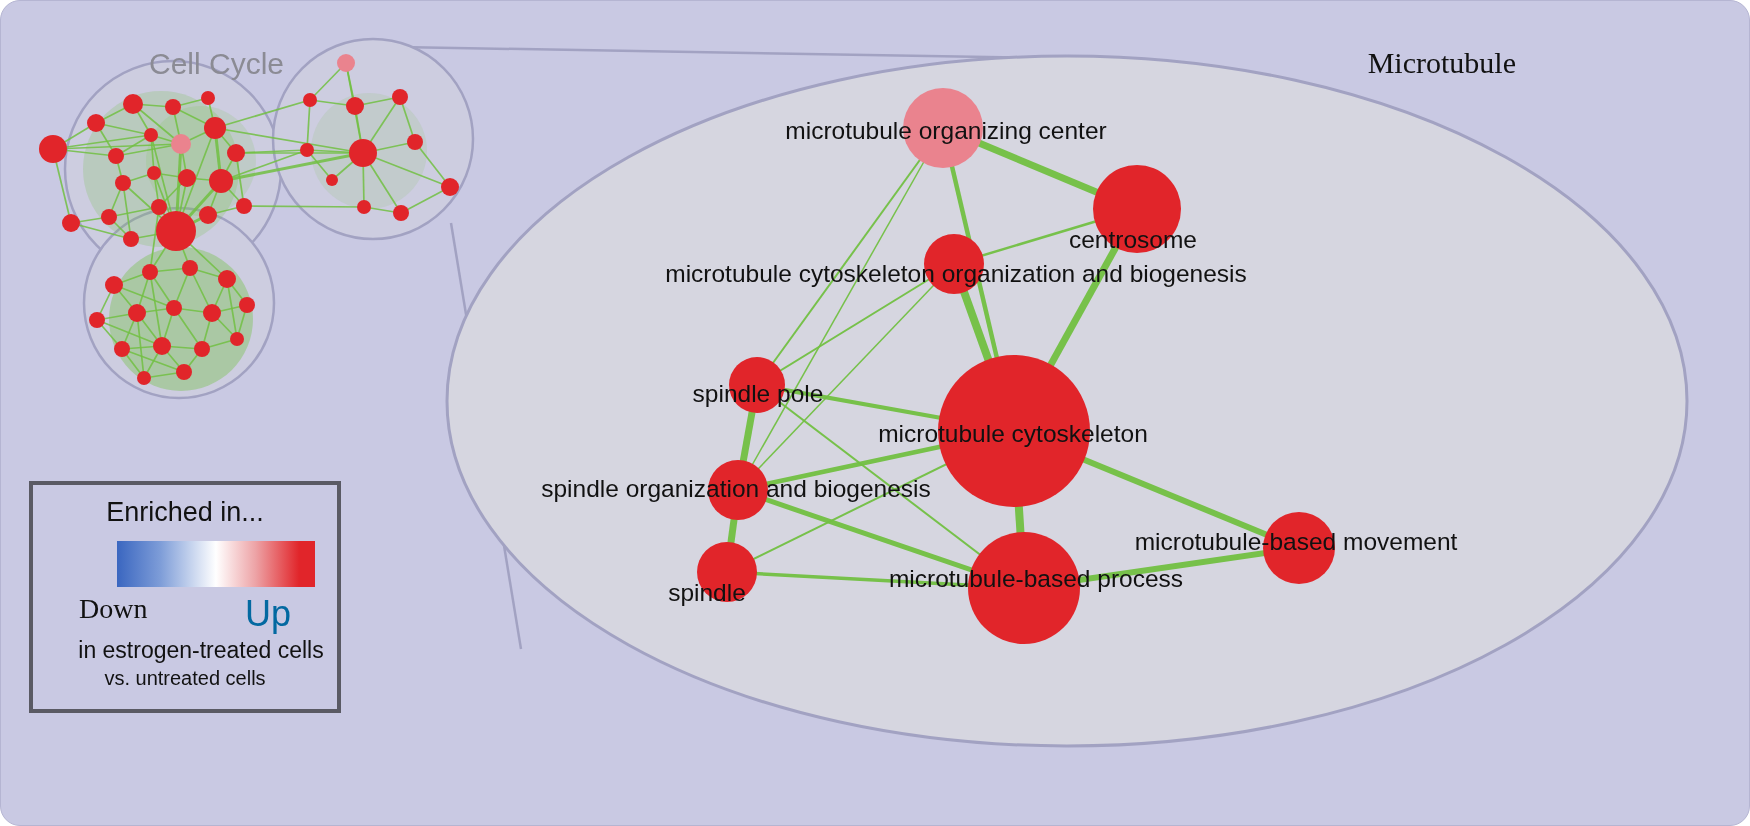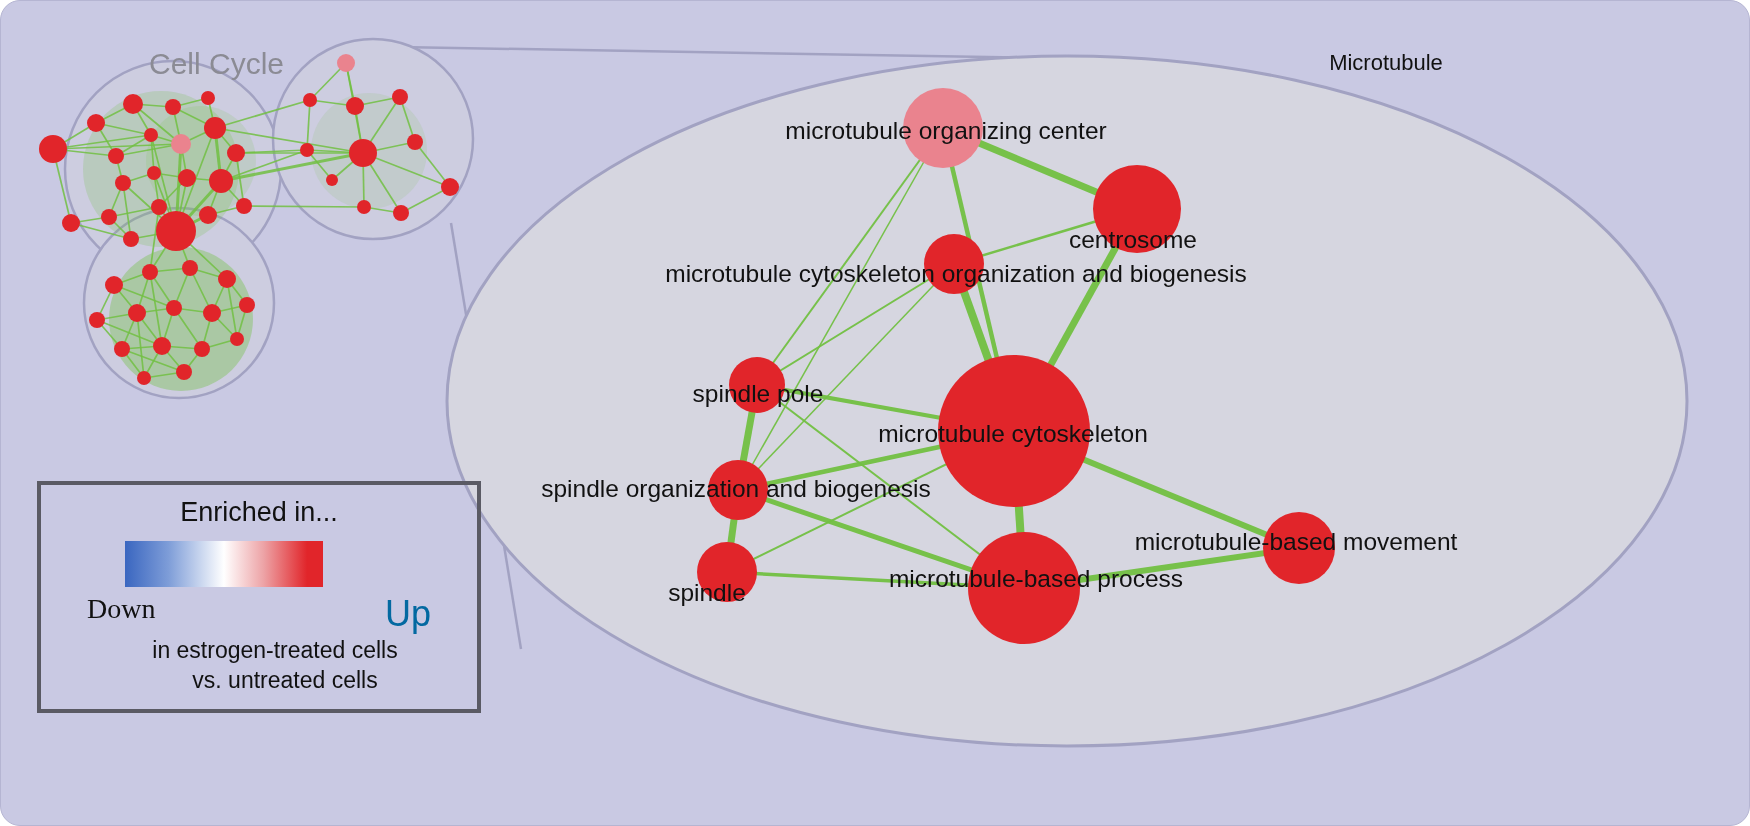--- a/index.html
+++ b/index.html
@@ -9,37 +9,37 @@
     background:#c9c9e3;
     border-radius:20px;
     border:1px solid #b5b5d2;
     box-sizing:border-box;
     overflow:hidden;
     font-family:"Liberation Sans",sans-serif;
   }
   svg{position:absolute;left:0;top:0;}
   svg text{font-family:"Liberation Sans",sans-serif;}
   .overlay-label{position:absolute;color:#8b8b94;font-size:30px;line-height:37px;}
-  .figure-title{position:absolute;left:1255px;top:42px;width:260px;text-align:center;
-    color:#111111;font-size:22px;line-height:39px;}
+  .figure-title{position:absolute;left:1255px;top:42px;width:260px;text-align:right;
+    color:#111111;font-size:30px;line-height:39px;font-family:Liberation Serif, serif;}
   .cell-cycle-label{position:absolute;left:98px;top:44px;width:185px;text-align:right;}
   .ubiquitin-label{position:absolute;left:33px;top:385px;width:330px;text-align:left;}
   .legend{
-    position:absolute;left:28px;top:480px;width:444px;height:232px;
-    border:4px solid #5a5a64;box-sizing:border-box;background:transparent;margin-left:8px;
+    position:absolute;left:28px;top:480px;width:312px;height:232px;
+    border:4px solid #5a5a64;box-sizing:border-box;background:transparent;
   }
   .legend-title{position:absolute;left:0;top:12px;width:100%;text-align:center;
     font-size:27px;color:#111111;}
   .legend-bar{position:absolute;left:84px;top:56px;width:198px;height:46px;}
   .legend-down{position:absolute;left:46px;top:108px;font-size:28px;color:#111111;font-family:Liberation Serif, serif;}
   .legend-up{position:absolute;right:46px;top:108px;font-size:36px;color:#0369a1;}
   .legend-cap1{position:absolute;left:16px;top:152px;width:100%;text-align:center;
     font-size:23px;color:#111111;}
   .legend-cap2{position:absolute;left:0;top:182px;width:100%;text-align:center;
-    font-size:23px;color:#111111;padding-left:26px;}
+    font-size:20px;color:#111111;}
 </style>
 </head>
 <body>
 
 <div class="canvas">
 
   <svg id="network-svg" width="1750" height="826" viewBox="0 0 1750 826">
       <line x1="398" y1="46" x2="1048" y2="57" stroke="#a2a2c2" stroke-width="2.5"></line>
       <line x1="450" y1="222" x2="520" y2="648" stroke="#a2a2c2" stroke-width="2.5"></line>
       <circle cx="172" cy="168" r="108" fill="#cdcde0" stroke="#a2a2c2" stroke-width="2.5"></circle>

